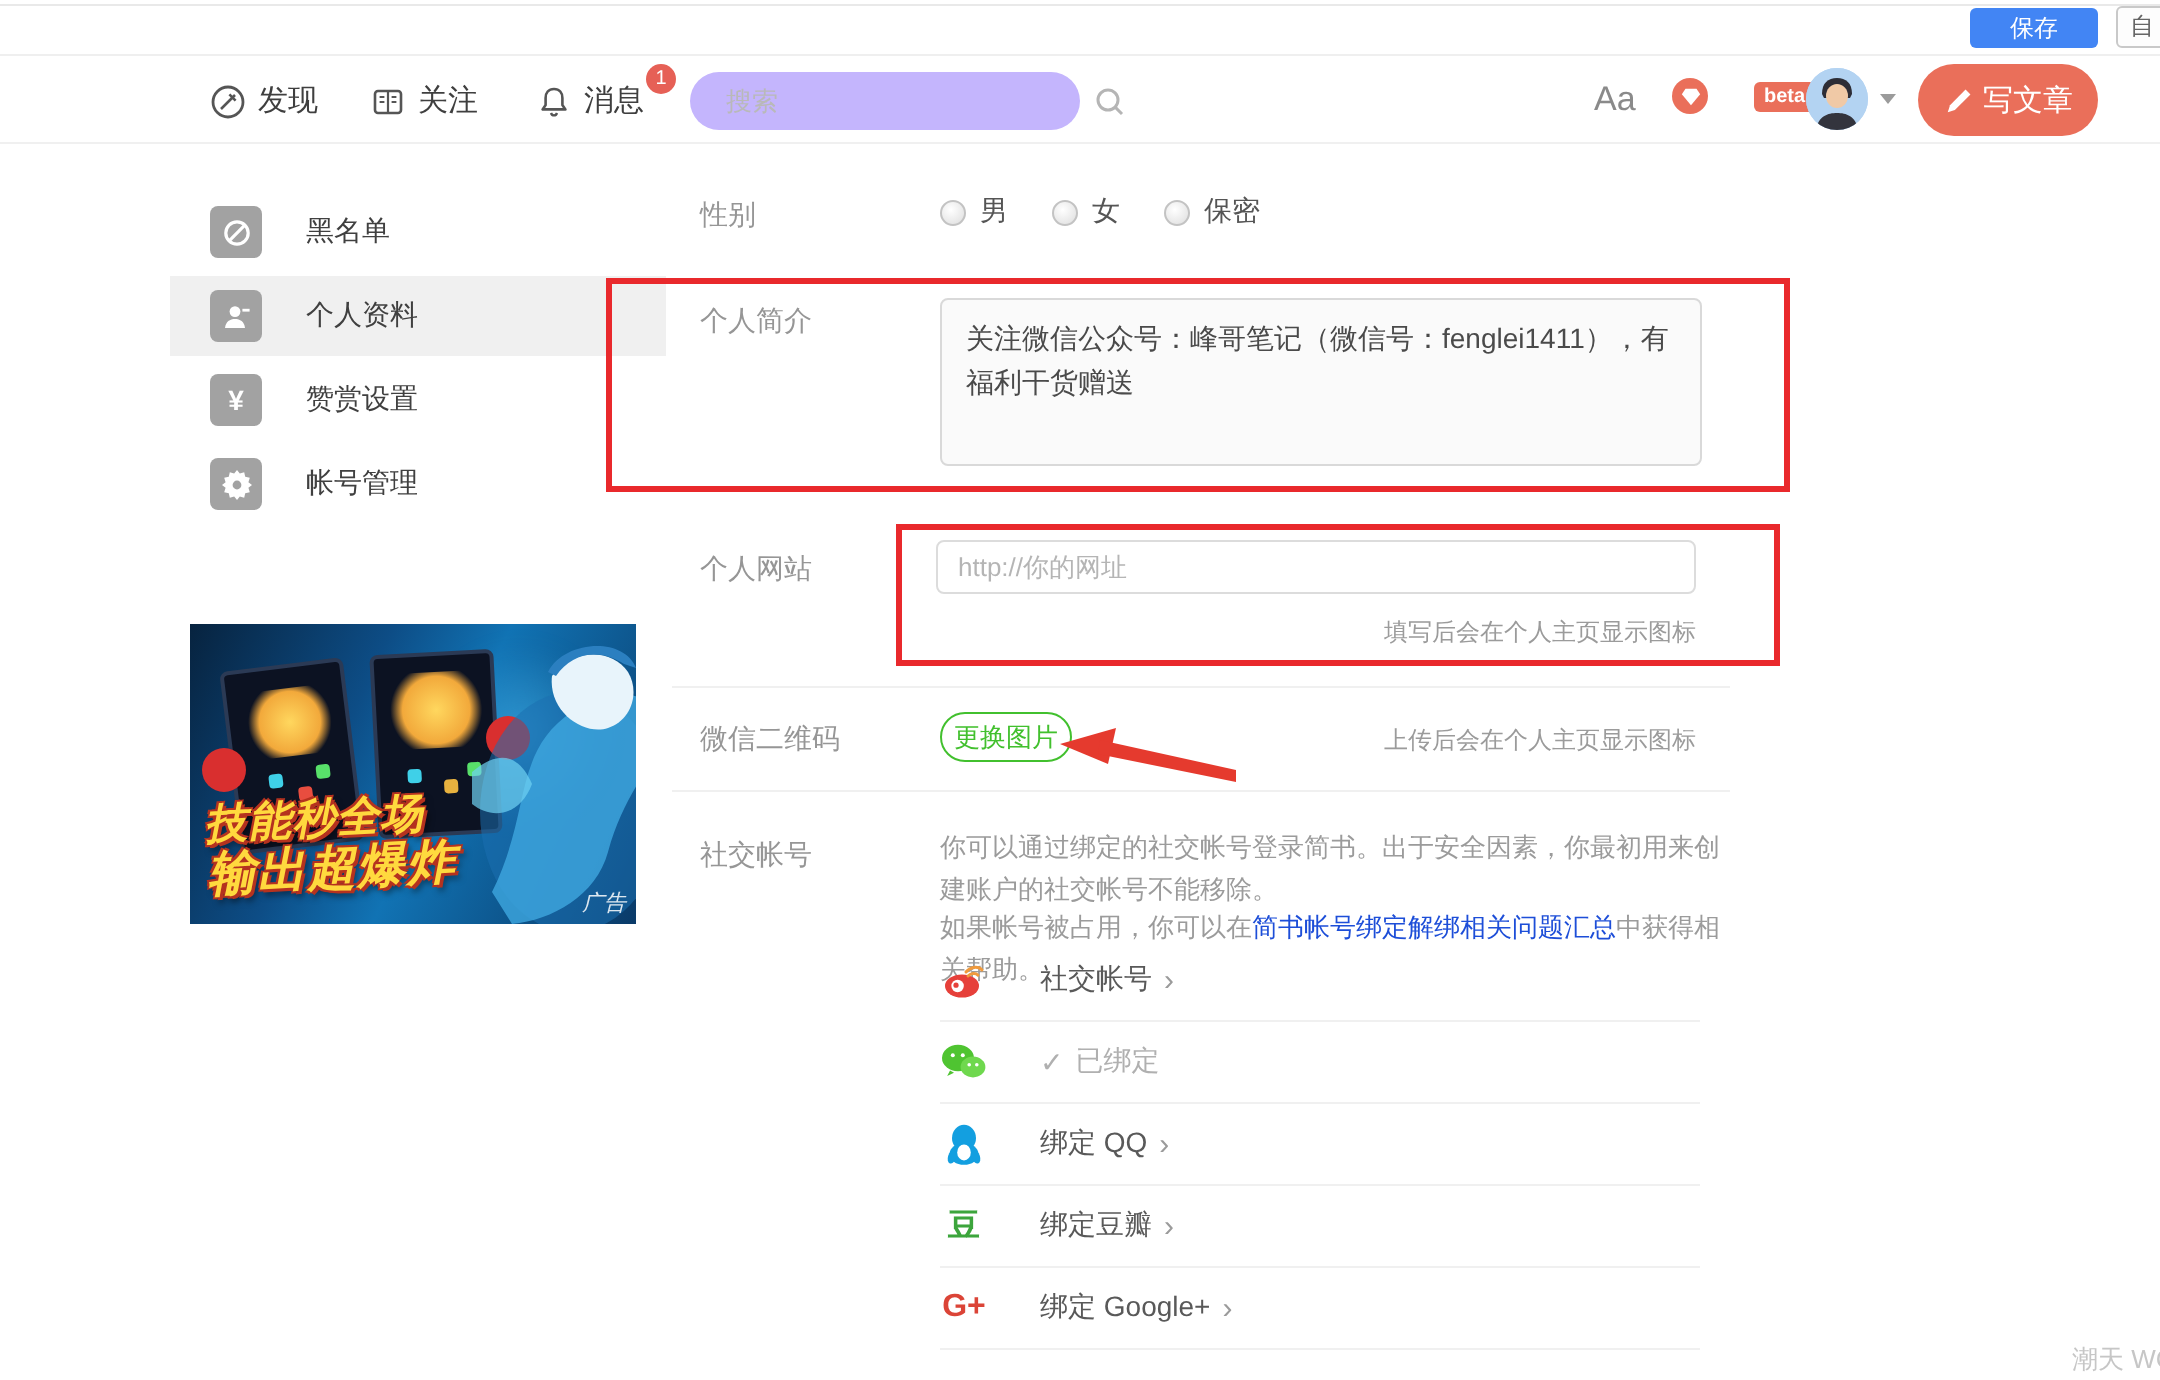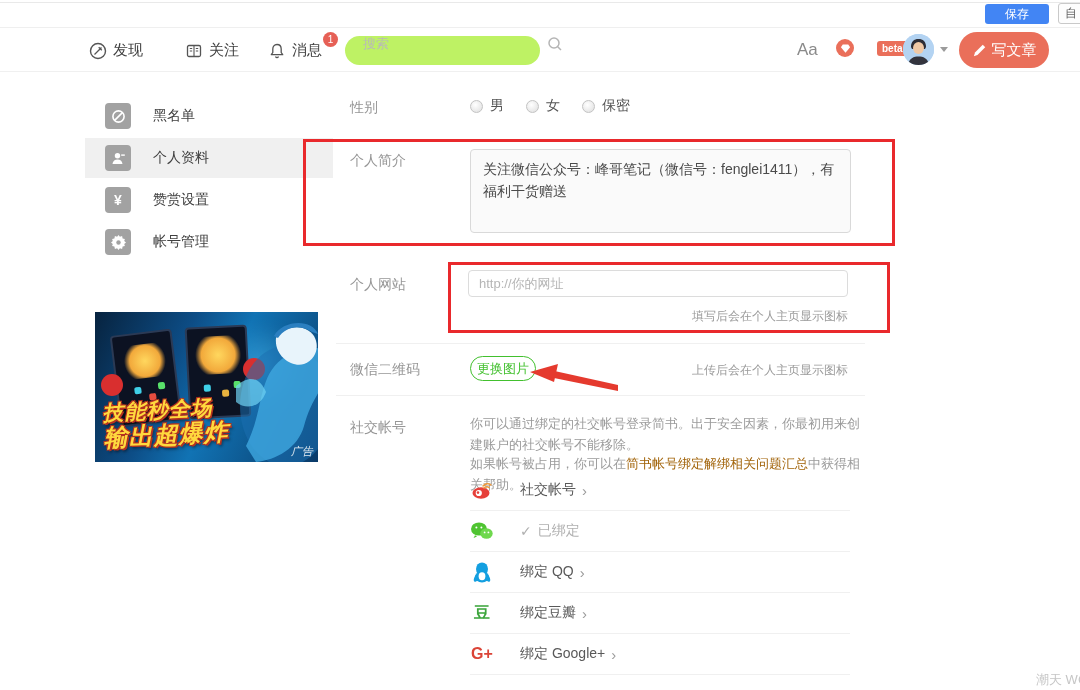--- a/index.html
+++ b/index.html
@@ -17,22 +17,22 @@
               padding-left:6px; line-height:19px; }
 
   
   .navbar { position:absolute; top:29px; left:0; width:1080px; height:43px; background:#fff;
             border-bottom:1px solid #f0f0f0; }
   .nav-item { position:absolute; top:0; height:43px; display:flex; align-items:center; gap:6px;
               color:#3f3f3f; font-size:15px; cursor:pointer; }
   .nav-item svg { display:block; }
   .msg-badge { position:absolute; top:-9px; right:-16px; min-width:15px; height:15px; background:#e66056;
                color:#fff; font-size:10px; border-radius:8px; text-align:center; line-height:15px; padding:0 3px; }
-  .search-box { position:absolute; top:7px; left:345px; width:195px; height:29px; background:#bef264;
-                border-radius:15px; display:flex; align-items:flex-start; }
+  .search-box { position:absolute; top:7px; left:345px; width:195px; height:29px; background:#c4b5fd;
+                border-radius:15px; display:flex; align-items:center; }
   .search-box input { flex:1; border:none; background:transparent; outline:none; font-size:13px;
                 color:#666; padding:0 8px 0 18px; font-family:inherit; }
   .search-box input::placeholder { color:#b9b9b9; }
   .search-icon { margin-right:12px; display:flex; }
   .font-toggle { position:absolute; top:11px; left:797px; color:#8a8a8a; font-size:17px; cursor:pointer; }
   .beta-badge { position:absolute; top:10px; left:836px; display:flex; align-items:center; cursor:pointer;gap:20px; }
   .gem-circle { width:18px; height:18px; border-radius:50%; background:#ea6f5a; display:flex;
                 align-items:center; justify-content:center; }
   .beta-pill { background:#ea6f5a; color:#fff; font-size:10px; border-radius:3px; padding:2px 5px;
                margin-left:3px; font-weight:bold; }
@@ -84,21 +84,21 @@
                 border-radius:4px; font-size:13px; color:#555; padding:0 10px; outline:none; font-family:inherit; background:#fff; }
   .site-input::placeholder { color:#b5b5b5; }
   .hint { position:absolute; font-size:12px; color:#9b9b9b; }
   .divider { position:absolute; left:336px; width:529px; height:0; border-top:1px solid #f0f0f0; }
   .qr-btn { position:absolute; left:470px; top:356px; width:66px; height:25px; border:1px solid #42c02e;
             border-radius:13px; background:#fff; color:#42c02e; font-size:13px; cursor:pointer; font-family:inherit; }
   .red-rect { position:absolute; border:3px solid #e9292c; pointer-events:none; }
   .arrow-svg { position:absolute; left:528px; top:361px; }
 
   .social-desc { position:absolute; left:470px; width:392px; font-size:13px; color:#9b9b9b; line-height:1.65; }
-  .social-desc a { color:#a16207; text-decoration:none; cursor:pointer; }
+  .social-desc a { color:#1d4ed8; text-decoration:none; cursor:pointer; }
   .social-rows { position:absolute; left:470px; top:470px; width:380px; }
   .social-row { height:41px; display:flex; align-items:center; border-bottom:1px solid #f0f0f0; cursor:pointer; }
   .social-ico { width:24px; height:24px; display:flex; align-items:center; justify-content:center; }
   .social-lbl { margin-left:26px; font-size:14px; color:#595959; display:flex; align-items:center; gap:6px; }
   .social-lbl .chev { color:#9b9b9b; font-size:15px; }
   .social-row.bound .social-lbl { color:#b0b0b0; }
   .douban-glyph { color:#3ca53c; font-weight:bold; font-size:16px; }
   .gplus-glyph { color:#db4437; font-weight:bold; font-size:16px; letter-spacing:0; }
 
   .watermark { position:absolute; right:-8px; bottom:1px; color:#c6c6c6; font-size:13px; }
@@ -106,21 +106,21 @@
 </head>
 <body>
 
 <div id="app">
 
   <div class="topstrip"></div>
   <button class="save-btn">保存</button>
   <div class="partial-btn">自</div>
 
   <div class="navbar">
-    <div class="nav-item" style="left:89px;">
+    <div class="nav-item" style="left:105px;">
       <svg width="18" height="18" viewBox="0 0 18 18">
         <circle cx="9" cy="9" r="7.5" fill="none" stroke="#555" stroke-width="1.4"></circle>
         <path d="M5.5 12.5 L12.5 5.5 M9.7 5.2 L12.8 8.3" fill="none" stroke="#555" stroke-width="1.3"></path>
       </svg>
       <span>发现</span>
     </div>
     <div class="nav-item" style="left:185px;">
       <svg width="18" height="18" viewBox="0 0 18 18">
         <rect x="2.5" y="3.5" width="13" height="11" rx="1.5" fill="none" stroke="#555" stroke-width="1.3"></rect>
         <path d="M9 3.5 V14.5 M4.8 6.5 H7.2 M4.8 9 H7.2 M10.8 6.5 H13.2 M10.8 9 H13.2" stroke="#555" stroke-width="1.1"></path>

